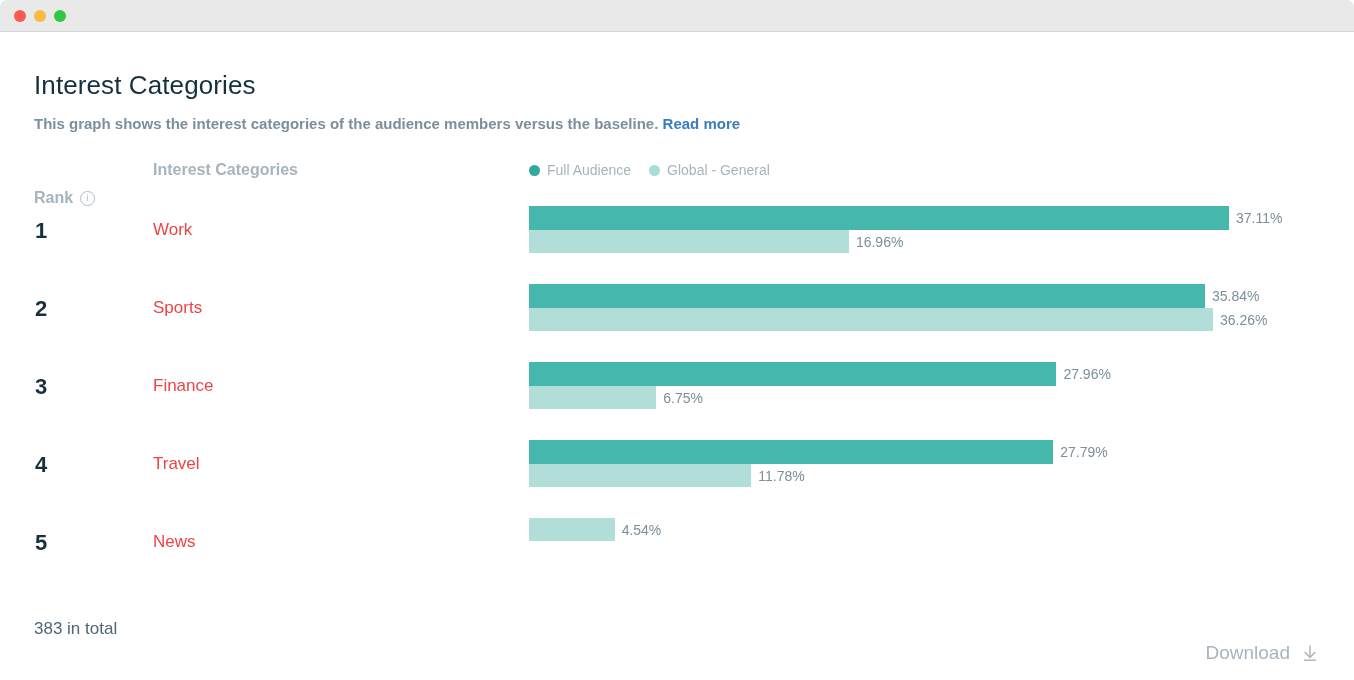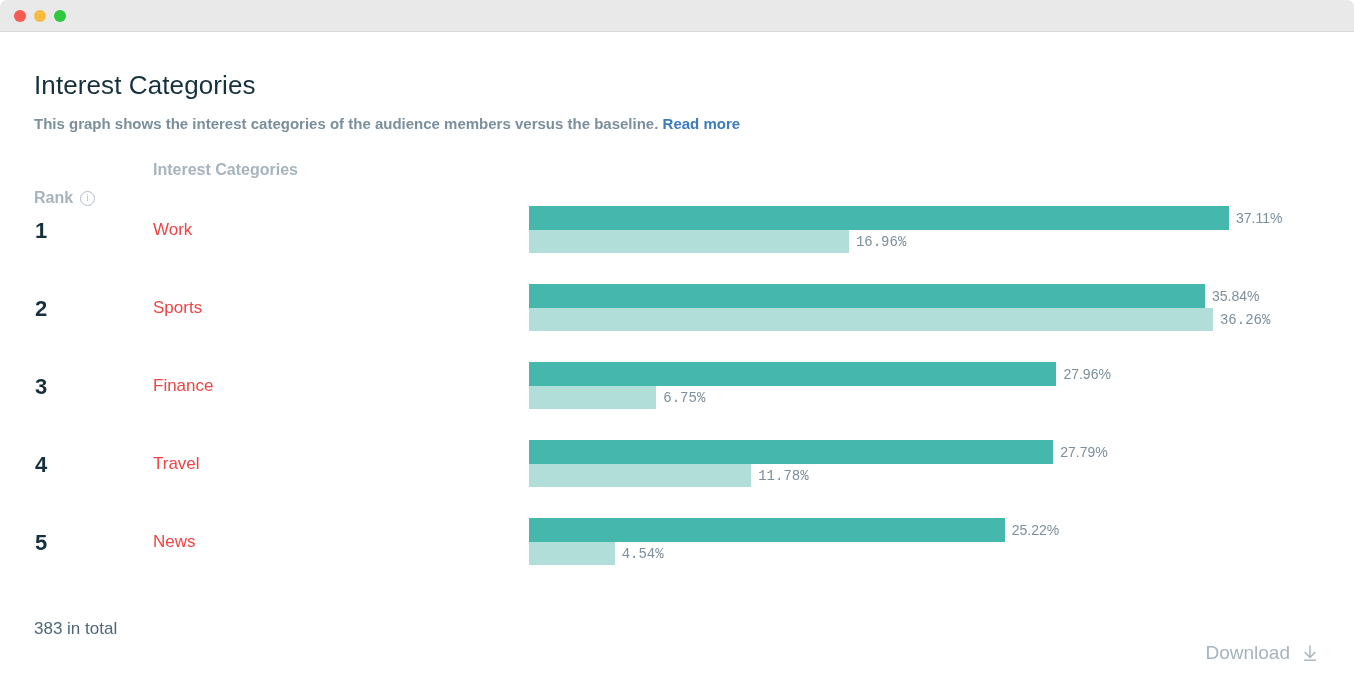--- a/index.html
+++ b/index.html
@@ -166,21 +166,21 @@
     left: 495px;
     top: 0;
     right: 0;
   }
   .bar-line {
     position: relative;
     height: 24px;
     display: flex;
     align-items: center;
   }
-  .bar-line.second { height: 23px; font-family: Liberation Mono, monospace; }
+  .bar-line.second { height: 23px; }
   .bar {
     height: 100%;
     flex: none;
   }
   .bar.primary   { background: #46b7ac; }
   .bar.secondary { background: #b2ded9; }
   .bar-value {
     font-size: 14px;
     color: #7b8f9c;
     margin-left: 7px;
@@ -236,20 +236,30 @@
       <a class="readmore" href="#">Read more</a>
     </p>
 
     <div class="table-header">
       <div class="th th-rank">
         <span>Rank</span>
         <span class="info-icon">i</span>
       </div>
       <div class="th th-cat">Interest Categories</div>
 
+      <div class="legend">
+        <div class="legend-item">
+          <span class="legend-dot" style="background:#31a99e"></span>
+          <span>Full Audience</span>
+        </div>
+        <div class="legend-item">
+          <span class="legend-dot" style="background:#a8dcd6"></span>
+          <span>Global - General</span>
+        </div>
+      </div>
     </div>
 
     <div class="rows" id="rows">
         <div class="row">
           <div class="rank">1</div>
           <div class="cat-label">Work</div>
           <div class="bars">
             <div class="bar-line">
               <div class="bar primary" style="width: 700px; background: rgb(70, 183, 172);"></div>
               <span class="bar-value">37.11%</span>
@@ -299,24 +309,20 @@
             <div class="bar-line second">
               <div class="bar secondary" style="width: 222.204px; background: rgb(178, 222, 217);"></div>
               <span class="bar-value">11.78%</span>
             </div>
           </div>
         </div>
         <div class="row">
           <div class="rank">5</div>
           <div class="cat-label">News</div>
           <div class="bars">
-            <div class="bar-line">
-              <div class="bar primary" style="width: 475.721px; background: rgb(70, 183, 172);"></div>
-              <span class="bar-value">25.22%</span>
-            </div>
             <div class="bar-line second">
               <div class="bar secondary" style="width: 85.6373px; background: rgb(178, 222, 217);"></div>
               <span class="bar-value">4.54%</span>
             </div>
           </div>
         </div>
       </div>
 
     <div class="footer">
       <div class="total">383 in total</div>

